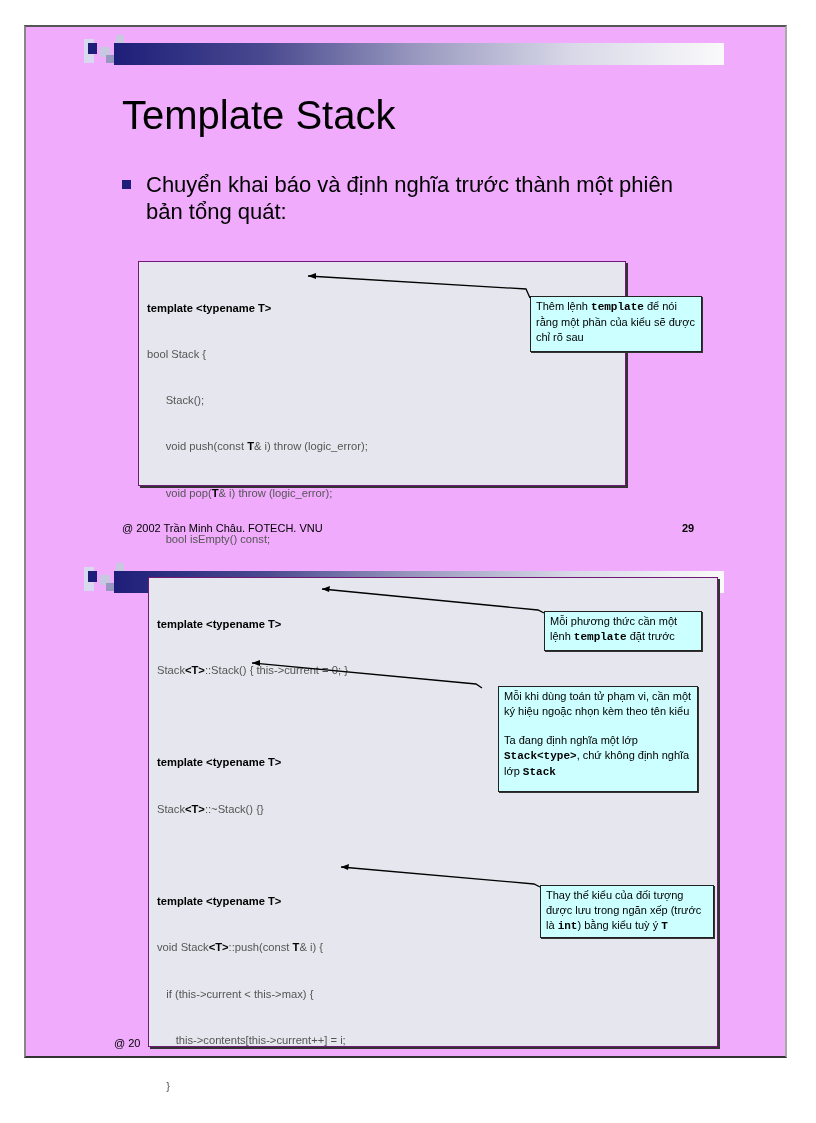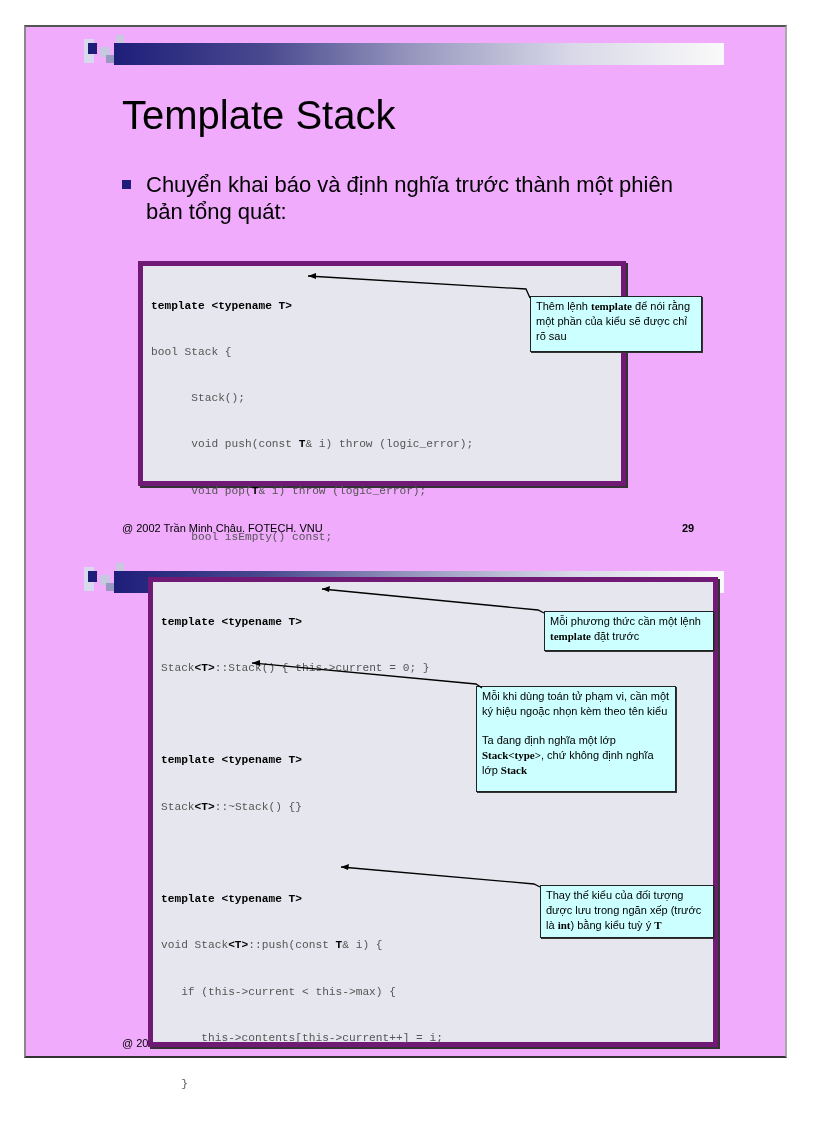--- a/index.html
+++ b/index.html
@@ -7,24 +7,24 @@
   .slide{position:absolute;left:24px;width:759px;background:#f0abfc;border-left:2px solid #888;border-right:2px solid #aaa;}
   .slide1{top:25px;height:526px;border-top:2px solid #555;border-bottom:2px solid #333;}
   .slide2{top:551px;height:505px;border-bottom:2px solid #333;}
   .deco{position:absolute;}
   .deco .sq{position:absolute;}
   .bar{position:absolute;height:22px;background:linear-gradient(to right,#1e1e7a 0%,#4a4a90 25%,#9a9ac0 50%,#d8d8e8 75%,#fafafa 100%);}
   .title{position:absolute;left:96px;top:66px;font-size:40px;color:#000;}
   .bullet-row{position:absolute;left:96px;top:144px;width:600px;font-size:22px;line-height:27px;color:#000;}
   .bullet-sq{position:absolute;left:0;top:9px;width:9px;height:9px;background:#1e1e7a;}
   .bullet-text{position:absolute;left:24px;top:0;width:560px;}
-  .code{position:absolute;background:#e6e6ee;border:5px solid #701a75;box-shadow:2px 2px 0 #333;font-family:Liberation Mono, monospace;font-size:11.2px;line-height:15.4px;color:#555;white-space:pre;padding:2px 8px;box-sizing:border-box;}
+  .code{position:absolute;background:#e6e6ee;border:1px solid #701a75;box-shadow:2px 2px 0 #333;font-family:Liberation Sans, sans-serif;font-size:11.2px;line-height:15.4px;color:#555;white-space:pre;padding:8px 8px;box-sizing:border-box;}
   .code b{color:#000;font-weight:bold;}
   .callout{position:absolute;background:#ccffff;border:1px solid #222;box-shadow:1px 1px 0 #333;font-size:11px;line-height:15px;color:#000;padding:2px 5px;box-sizing:border-box;}
-  .callout code{font-family:Liberation Serif, serif;font-weight:bold;font-size:11px;}
+  .callout code{font-family:Liberation Mono, monospace;font-weight:bold;font-size:11px;}
   .footer{position:absolute;font-size:11px;color:#000;}
   .pagenum{position:absolute;font-size:11px;font-weight:bold;color:#000;}
   svg.arrows{position:absolute;left:0;top:0;pointer-events:none;}
 </style>
 </head>
 <body>
 
 <div class="slide slide1">
   <div class="deco" style="left:58px;top:6px;">
     <div class="sq" style="left:0;top:6px;width:10px;height:24px;background:#d8d8ee;"></div>
@@ -106,37 +106,37 @@
     
     
     
     
     
     
     
     
   </div>
 
-  <div class="callout" style="left:518px;top:60px;width:170px;height:40px;">
+  <div class="callout" style="left:518px;top:60px;width:158px;height:40px;">
     <span>Mỗi phương thức cần một lệnh </span><code>template</code><span> đặt trước</span>
   </div>
 
-  <div class="callout" style="left:450px;top:135px;width:200px;height:106px;">
+  <div class="callout" style="left:472px;top:135px;width:200px;height:106px;">
     <div>Mỗi khi dùng toán tử phạm vi, cần một ký hiệu ngoặc nhọn kèm theo tên kiểu</div>
     <div style="height:14px;"></div>
     <div><span>Ta đang định nghĩa một lớp </span><code>Stack&lt;type&gt;</code><span>, chứ không định nghĩa lớp </span><code>Stack</code></div>
   </div>
 
   <div class="callout" style="left:514px;top:334px;width:174px;height:53px;">
     <span>Thay thế kiểu của đối tượng được lưu trong ngăn xếp (trước là </span><code>int</code><span>) bằng kiểu tuỳ ý </span><code>T</code>
   </div>
 
   <svg class="arrows" width="759" height="505">
     <polyline points="518,62 512,59 296,38" fill="none" stroke="#000" stroke-width="1.3"></polyline>
     <polygon points="296,38 304,35 303,41" fill="#000"></polygon>
     <polyline points="456,137 450,133 226,112" fill="none" stroke="#000" stroke-width="1.3"></polyline>
     <polygon points="226,112 234,109 234,115" fill="#000"></polygon>
     <polyline points="514,336 508,333 315,316" fill="none" stroke="#000" stroke-width="1.3"></polyline>
     <polygon points="315,316 323,313 322,319" fill="#000"></polygon>
   </svg>
 
-  <div class="footer" style="left:96px;top:486px;">@ 20</div>
+  <div class="footer" style="left:88px;top:486px;">@ 20</div>
 </div>
 
 </body></html>

